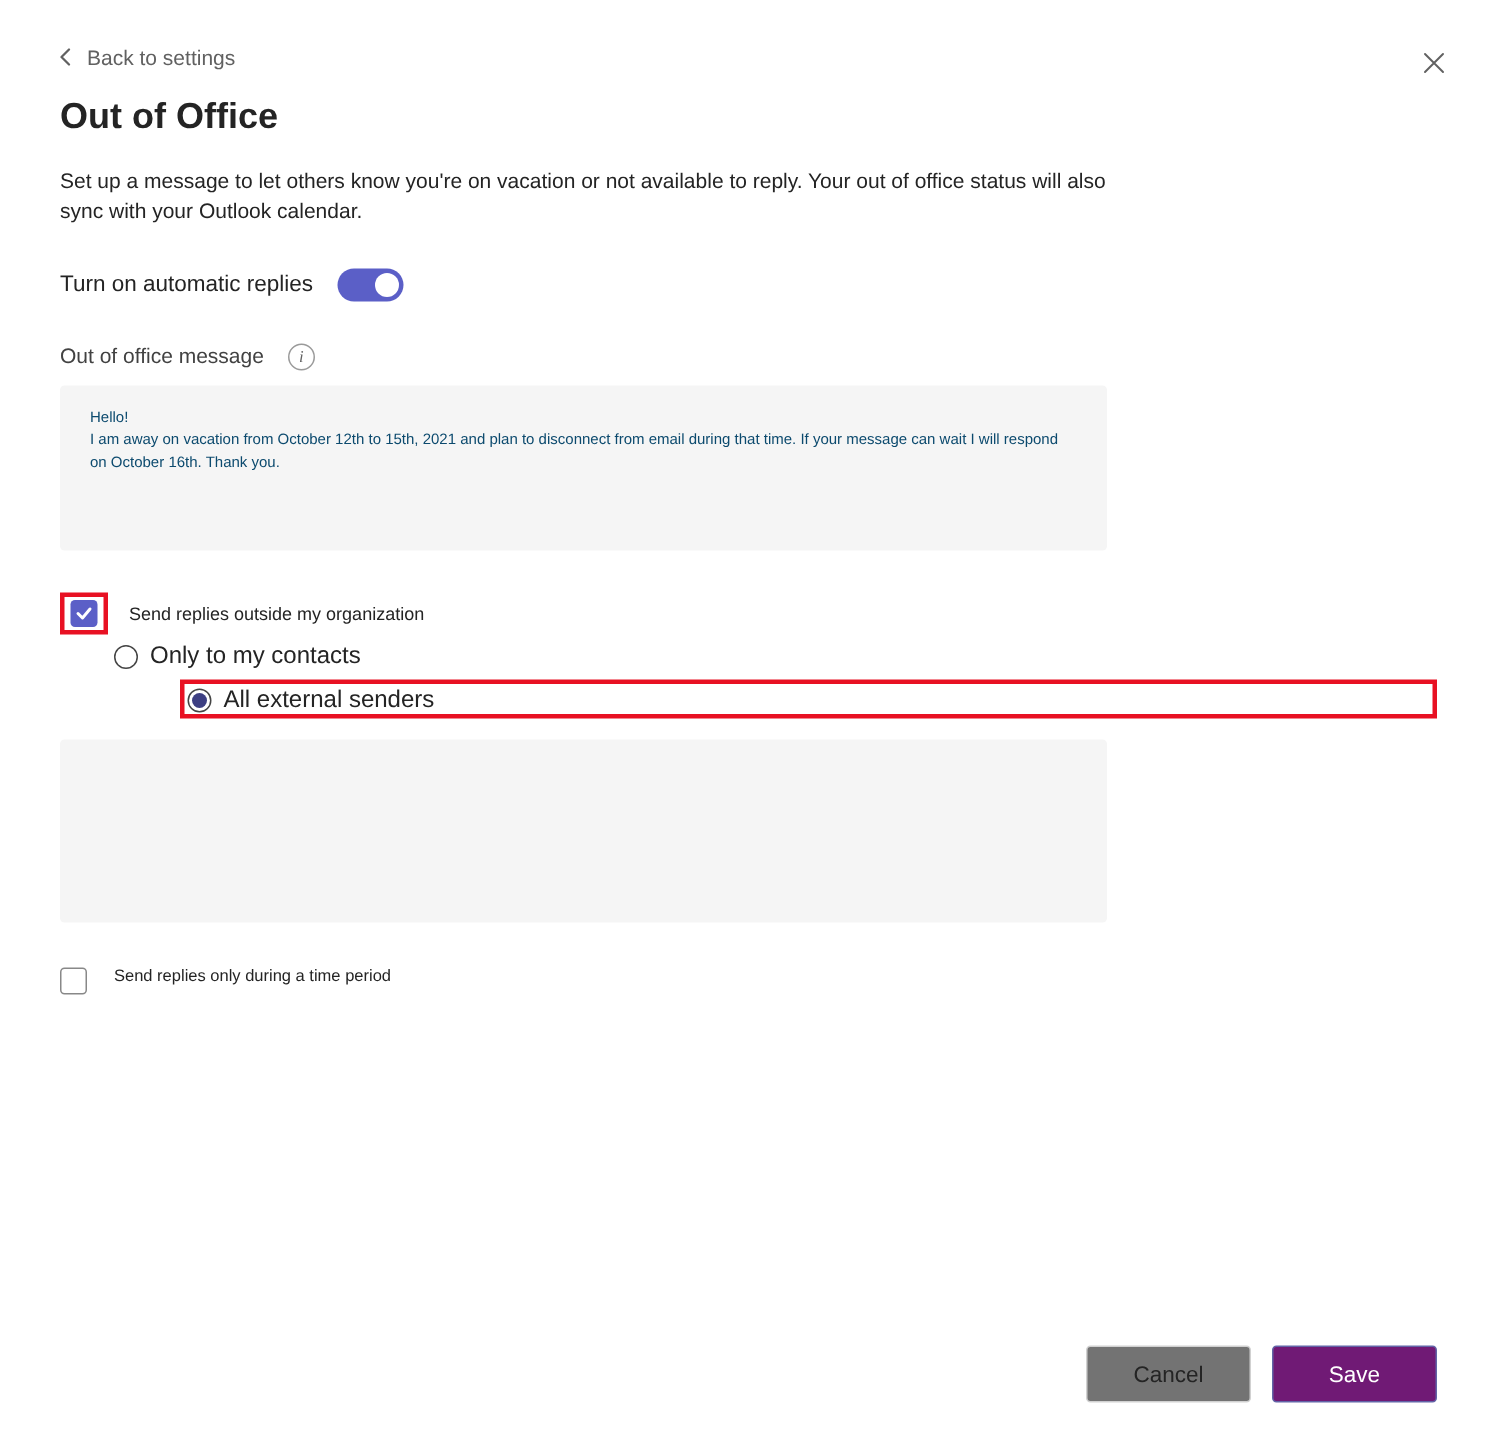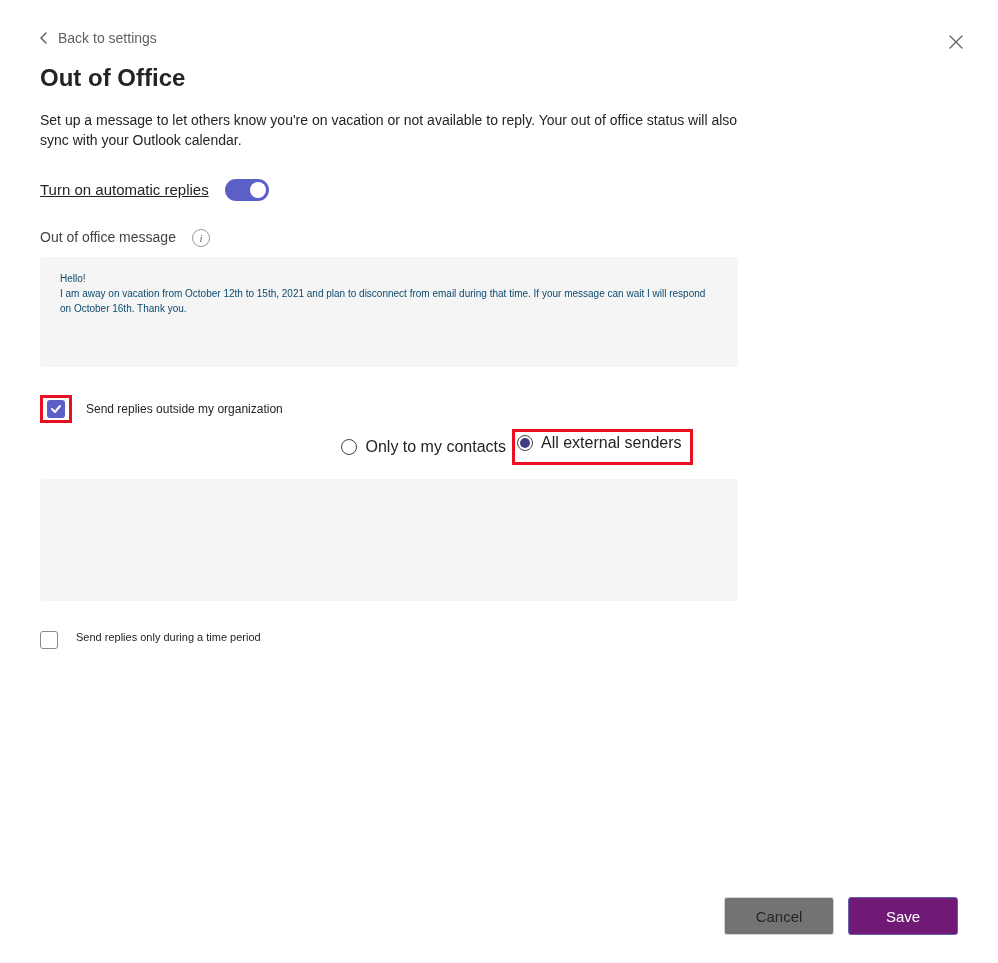--- a/index.html
+++ b/index.html
@@ -44,21 +44,20 @@
       color: #242424;
       line-height: 1.45;
       max-width: 720px;
       margin-bottom: 28px;
     }
     .toggle-row {
       display: flex;
       align-items: center;
       gap: 16px;
       margin-bottom: 28px;
-      text-decoration: underline;
     }
     .toggle-row .lbl { font-size: 15px; }
     .switch {
       width: 44px; height: 22px;
       background:#5b5fc7;
       border-radius: 11px;
       position: relative;
       cursor: pointer;
     }
     .switch .knob{
@@ -80,30 +79,30 @@
       padding: 14px 20px; font-size:10px; color:#0c4a6e; line-height:1.5;
       min-height: 110px; margin-bottom: 28px;
       white-space: pre-line;
     }
     .plain-box{
       width: 698px; height: 122px; background:#f5f5f5; border-radius:3px;
       margin: 14px 0 30px 0;
     }
     .chk-row{ display:flex; align-items:center; gap:14px; font-size:12px; margin-bottom:6px;}
     .hl-red{ border:3px solid #e81123; padding:2px 4px; display:inline-flex; align-items:center; }
-    .hl-red-wide{ border:3px solid #e81123; padding:2px 8px 10px 2px; display:inline-flex; align-items:center; gap:8px; }
+    .hl-red-wide{ border:3px solid #e81123; padding:2px 8px 0 2px; display:inline-flex; align-items:center; gap:8px;margin-left:44px; }
     .checkbox{
       width:18px; height:18px; border-radius:3px;
       display:inline-flex; align-items:center; justify-content:center;
       cursor:pointer; flex-shrink:0;
     }
     .checkbox.empty{ border:1.5px solid #888; background:#fff;}
     .checkbox.checked{ background:#5b5fc7; }
     .checkbox.checked svg{ stroke:#fff; }
-    .radio-group{ margin: 6px 0 0 36px; display:flex; flex-direction:row; gap:6px;justify-content:center;}
+    .radio-group{ margin: 6px 0 0 36px; display:flex; flex-direction:column; gap:6px;}
     .radio-row{ display:flex; align-items:center; gap:8px; font-size:16px;}
     .radio{
       width:16px; height:16px; border:1.5px solid #444; border-radius:50%;
       display:inline-flex; align-items:center; justify-content:center;
       cursor:pointer; flex-shrink:0; background:#fff;
     }
     .radio.sel .dot{ width:10px; height:10px; border-radius:50%; background:#3d3f82; }
     .footer{
       position:absolute; right:40px; bottom:28px;
       display:flex; gap:14px;

